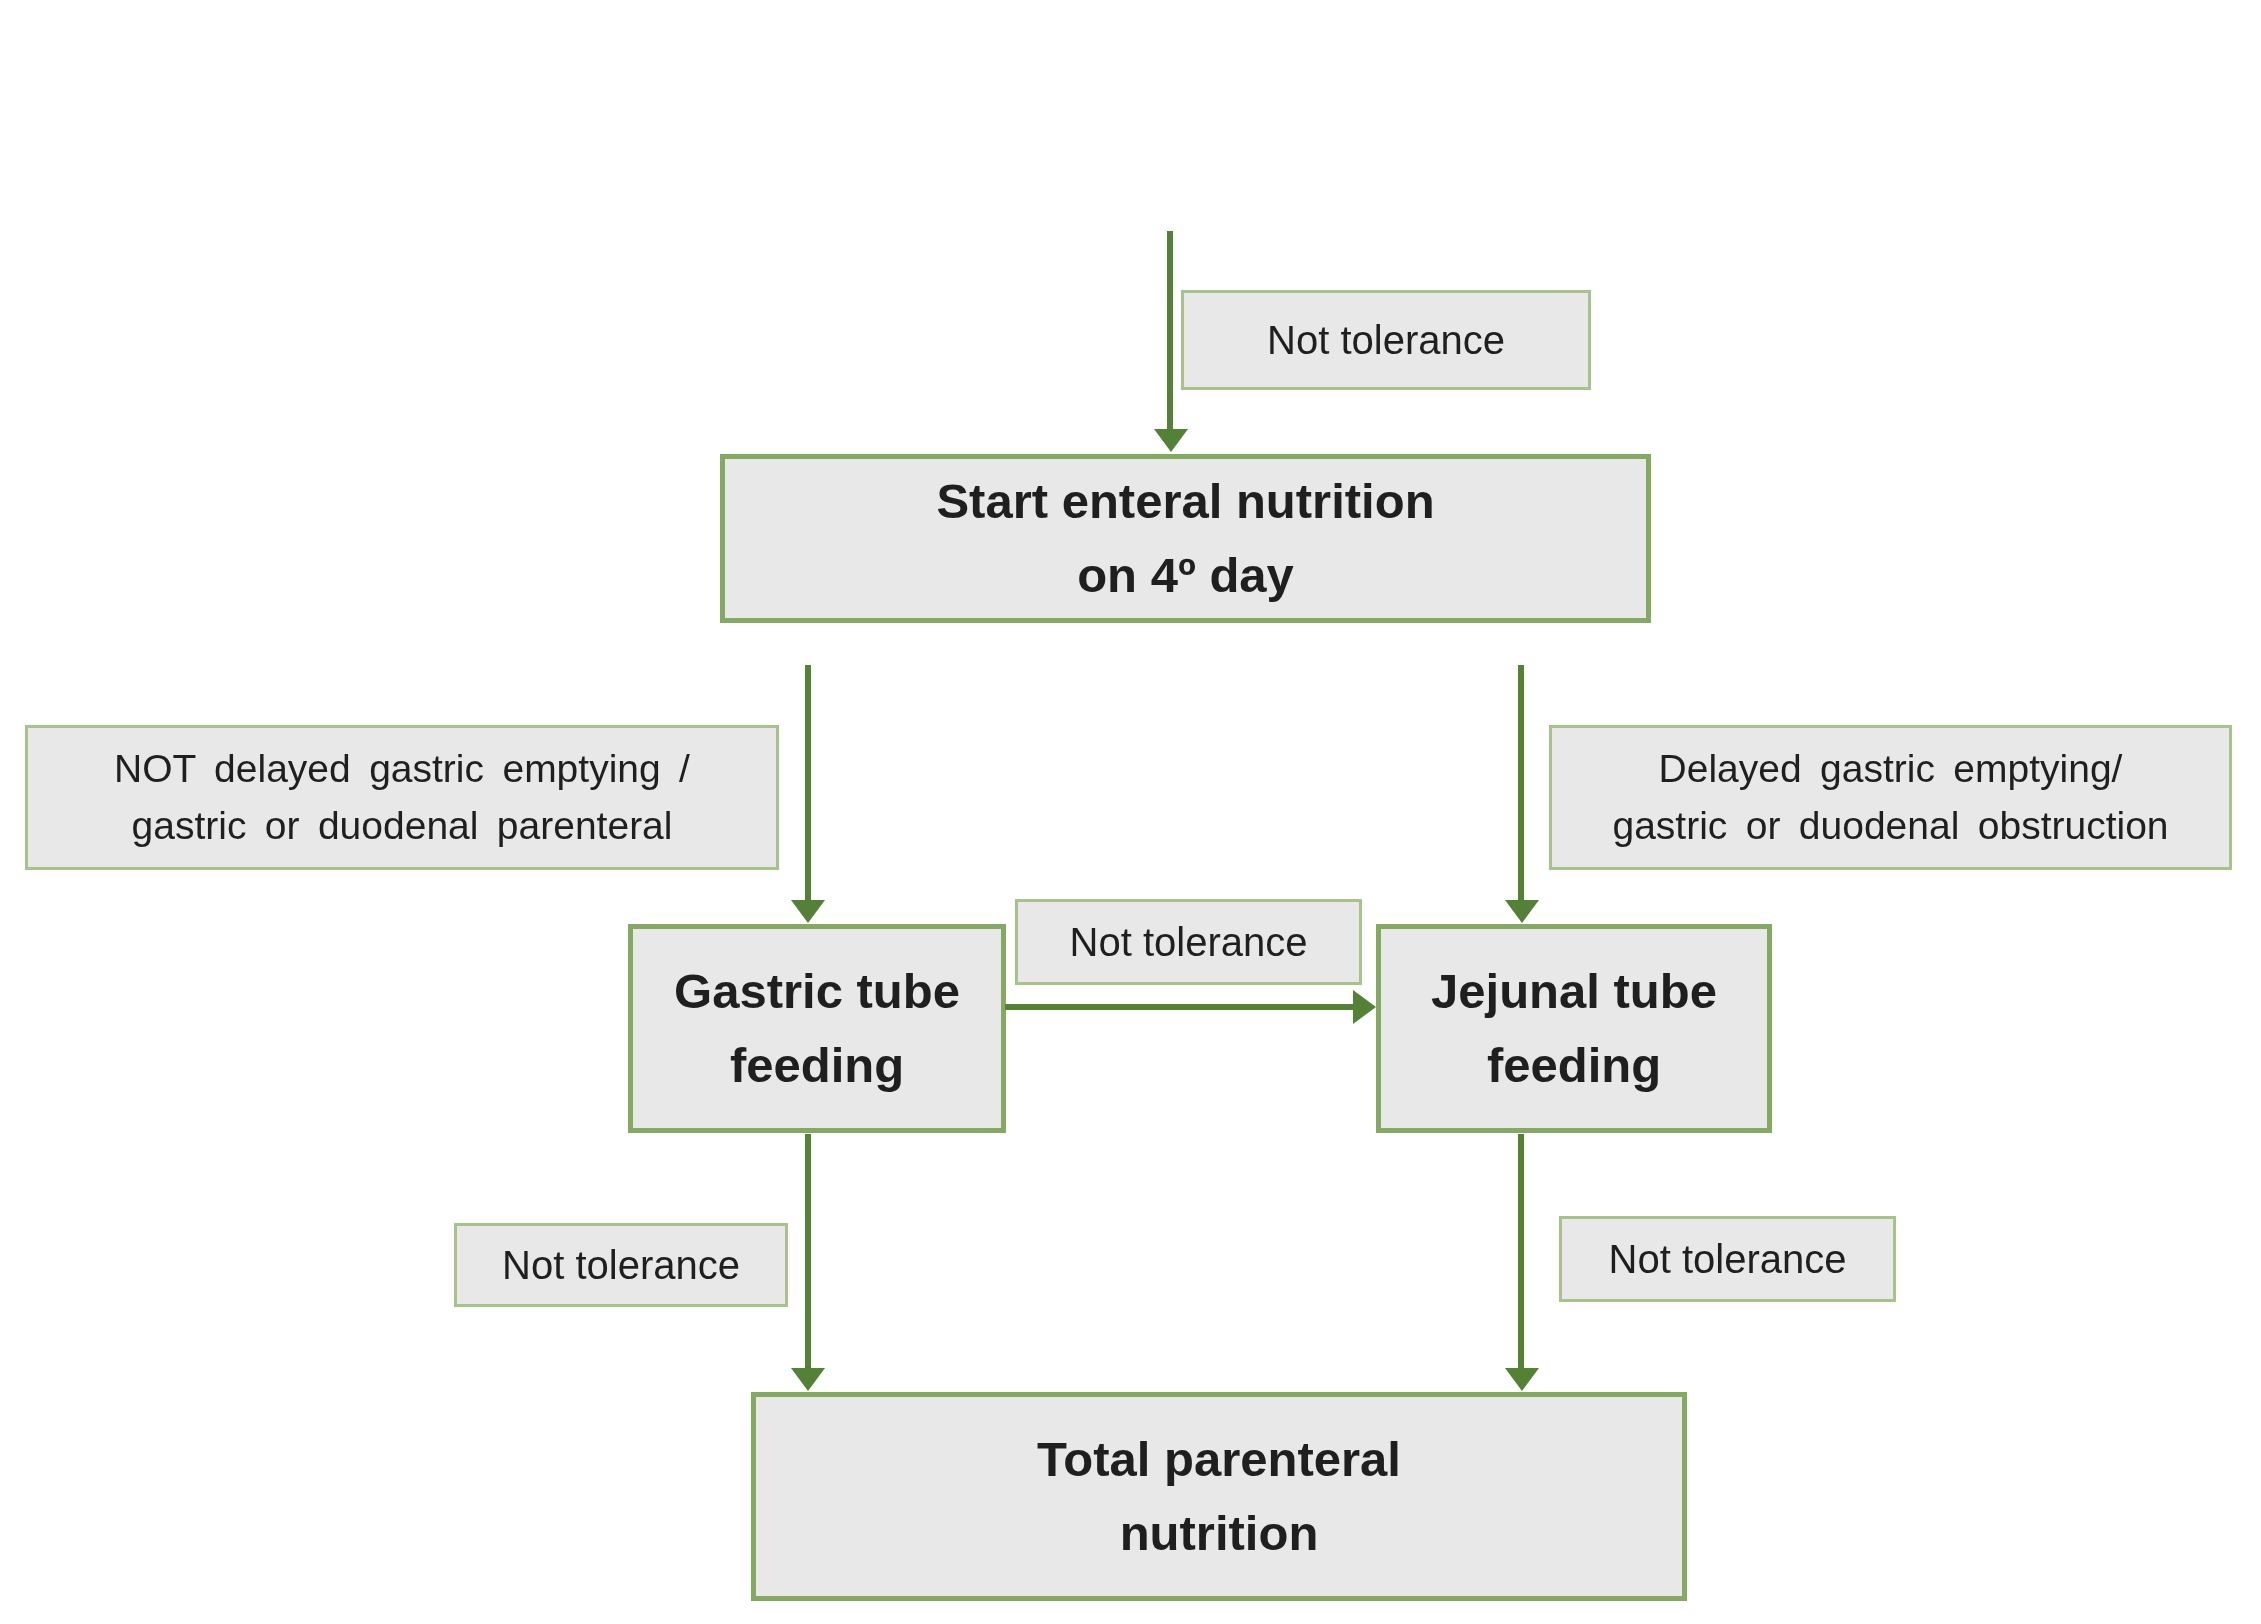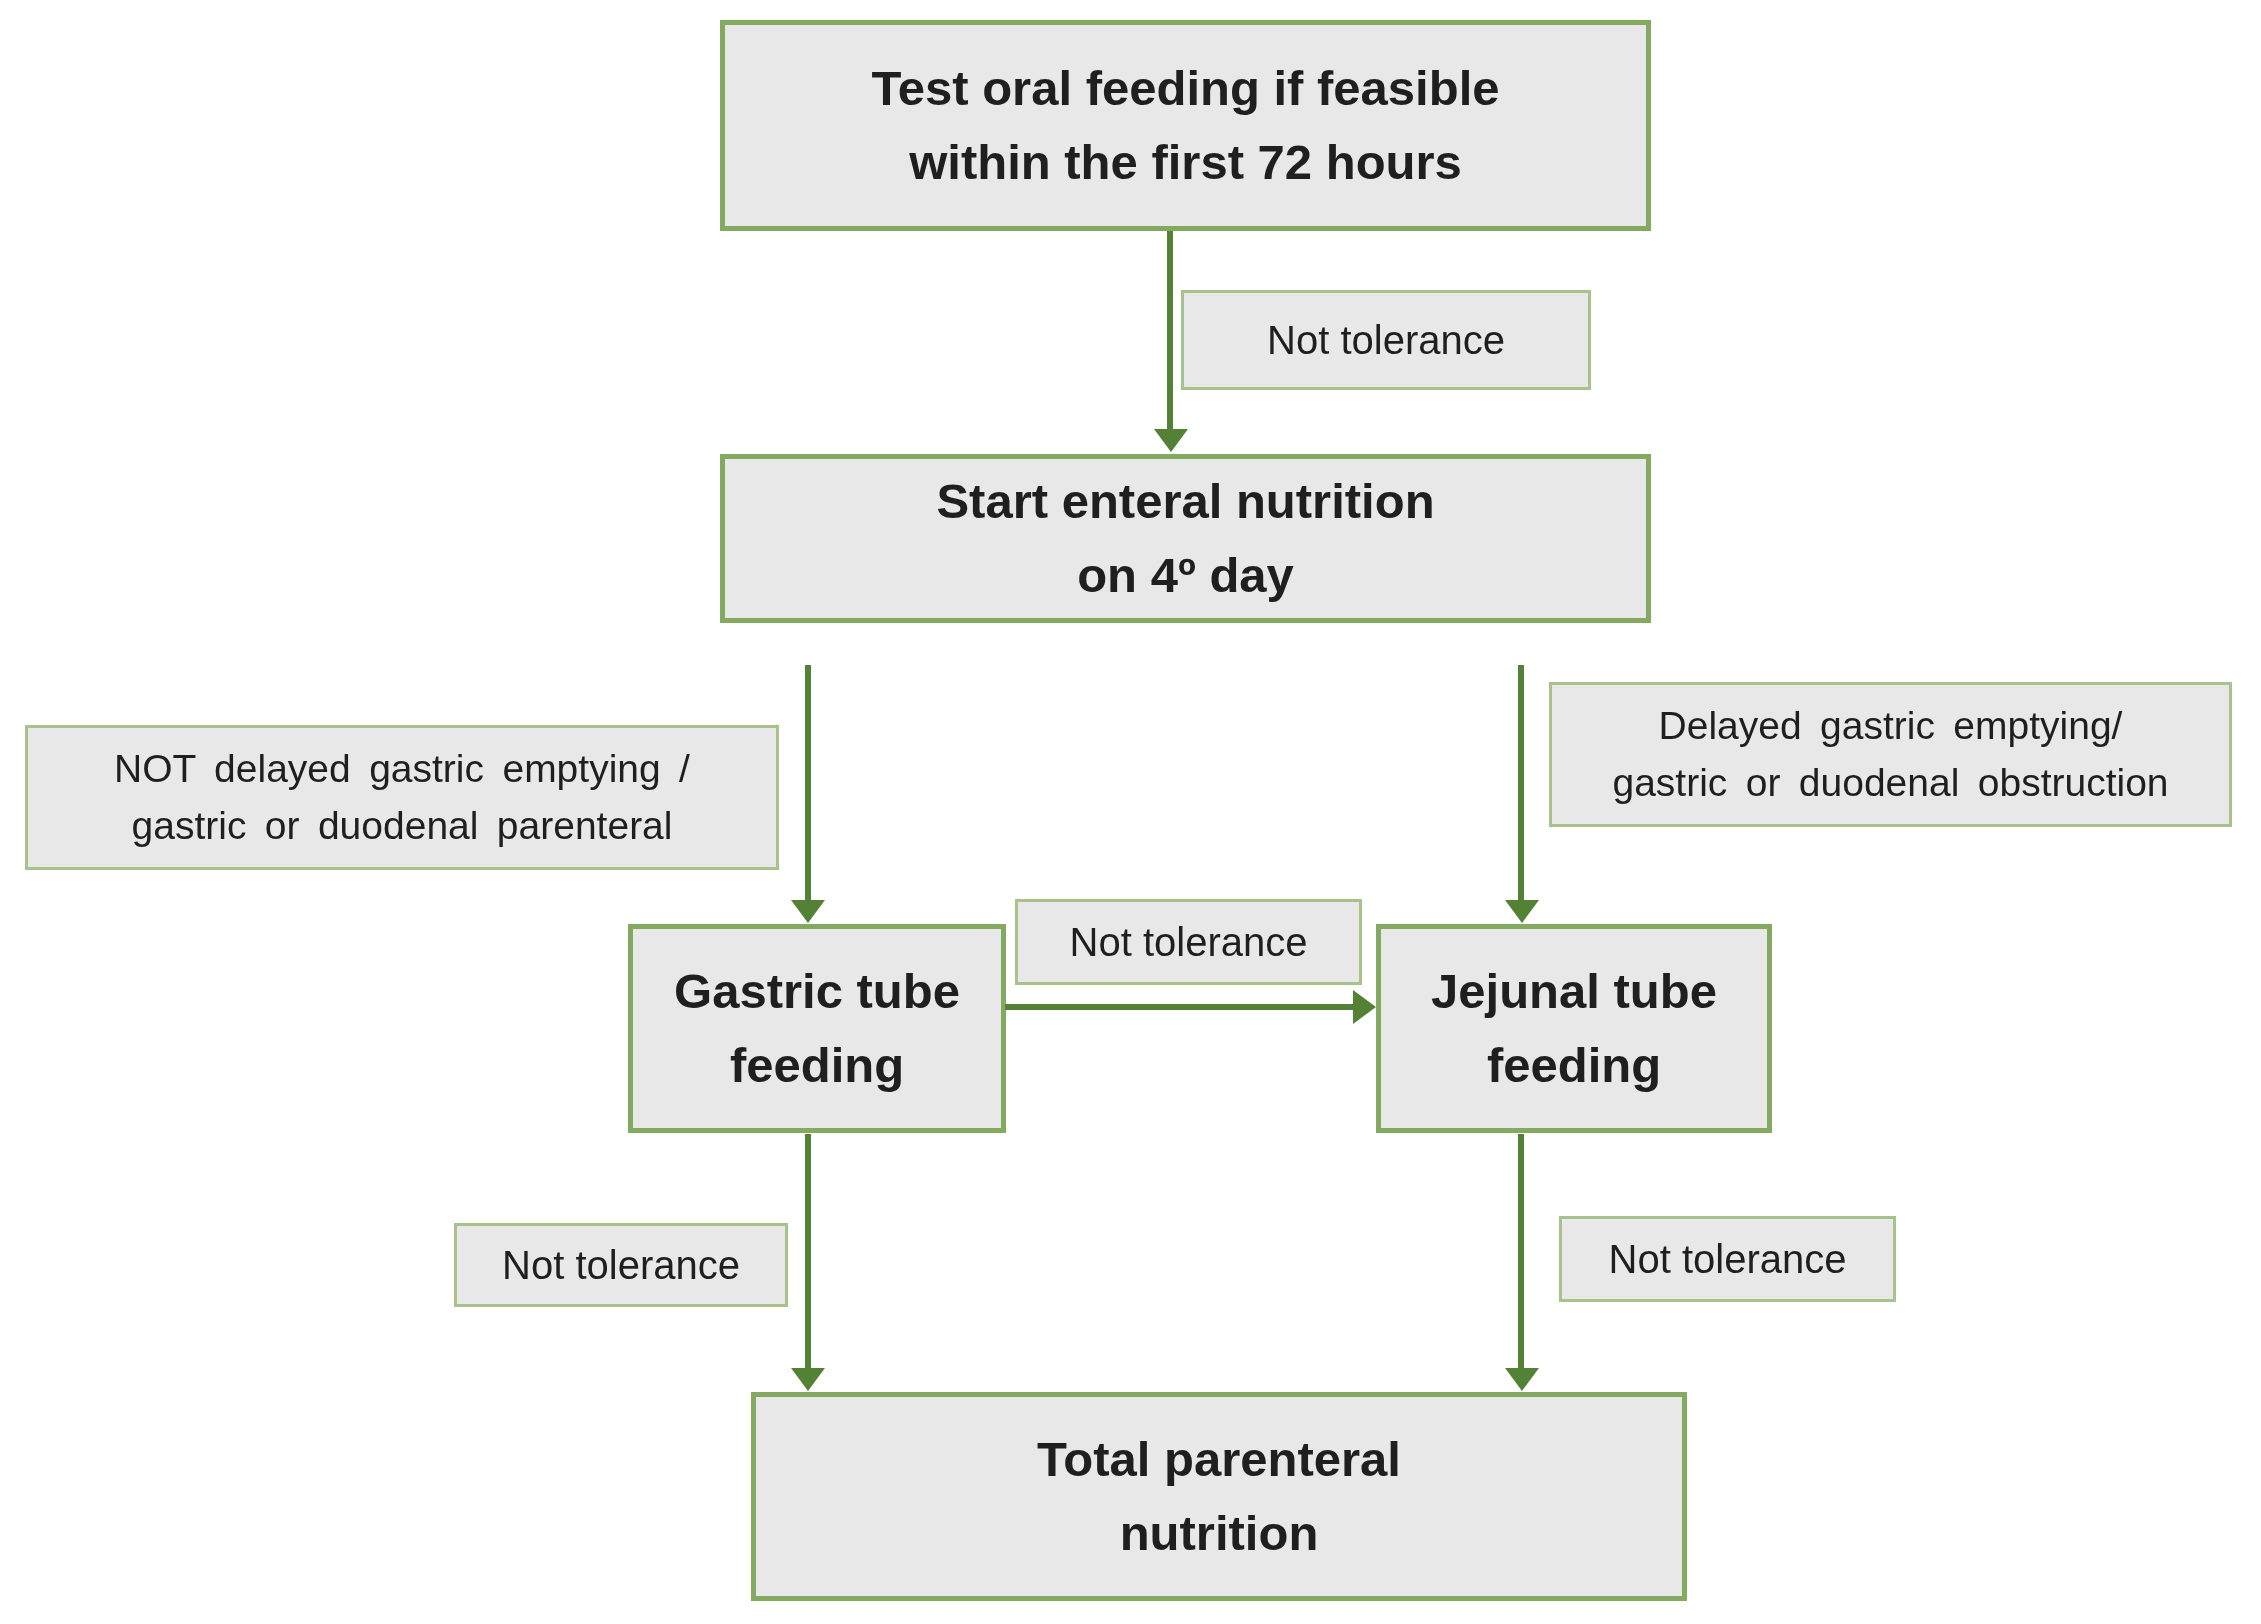--- a/index.html
+++ b/index.html
@@ -82,24 +82,20 @@
     border-bottom: 17px solid transparent;
     border-left: 23.6px solid var(--arrow, #538135);
     z-index: 2;
   }
 </style>
 </head>
 <body>
 
 <div class="canvas">
 
-  <div class="node" style="left:720px; top:20px; width:931px; height:211px;">
-    <span class="txt">Test oral feeding if feasible
-within the first 72 hours</span>
-  </div>
 
   <div class="node" style="left:720px; top:454px; width:931px; height:169px;">
     <span class="txt">Start enteral nutrition
 on 4º day</span>
   </div>
 
   <div class="node" style="left:628px; top:924px; width:378px; height:209px;">
     <span class="txt">Gastric tube
 feeding</span>
   </div>
@@ -134,21 +130,21 @@
 
   <div class="label" style="left:1181px; top:290px; width:410px; height:100px;">
     <span class="txt">Not tolerance</span>
   </div>
 
   <div class="label cond" style="left:25px; top:725px; width:754px; height:145px;">
     <span class="txt">NOT delayed gastric emptying /
 gastric or duodenal parenteral</span>
   </div>
 
-  <div class="label cond" style="left:1549px; top:682px; width:683px; height:145px;">
+  <div class="label cond" style="left:1549px; top:725px; width:683px; height:145px;">
     <span class="txt">Delayed gastric emptying/
 gastric or duodenal obstruction</span>
   </div>
 
   <div class="label" style="left:1015px; top:899px; width:347px; height:86px;">
     <span class="txt">Not tolerance</span>
   </div>
 
   <div class="label" style="left:454px; top:1223px; width:334px; height:84px;">
     <span class="txt">Not tolerance</span>

